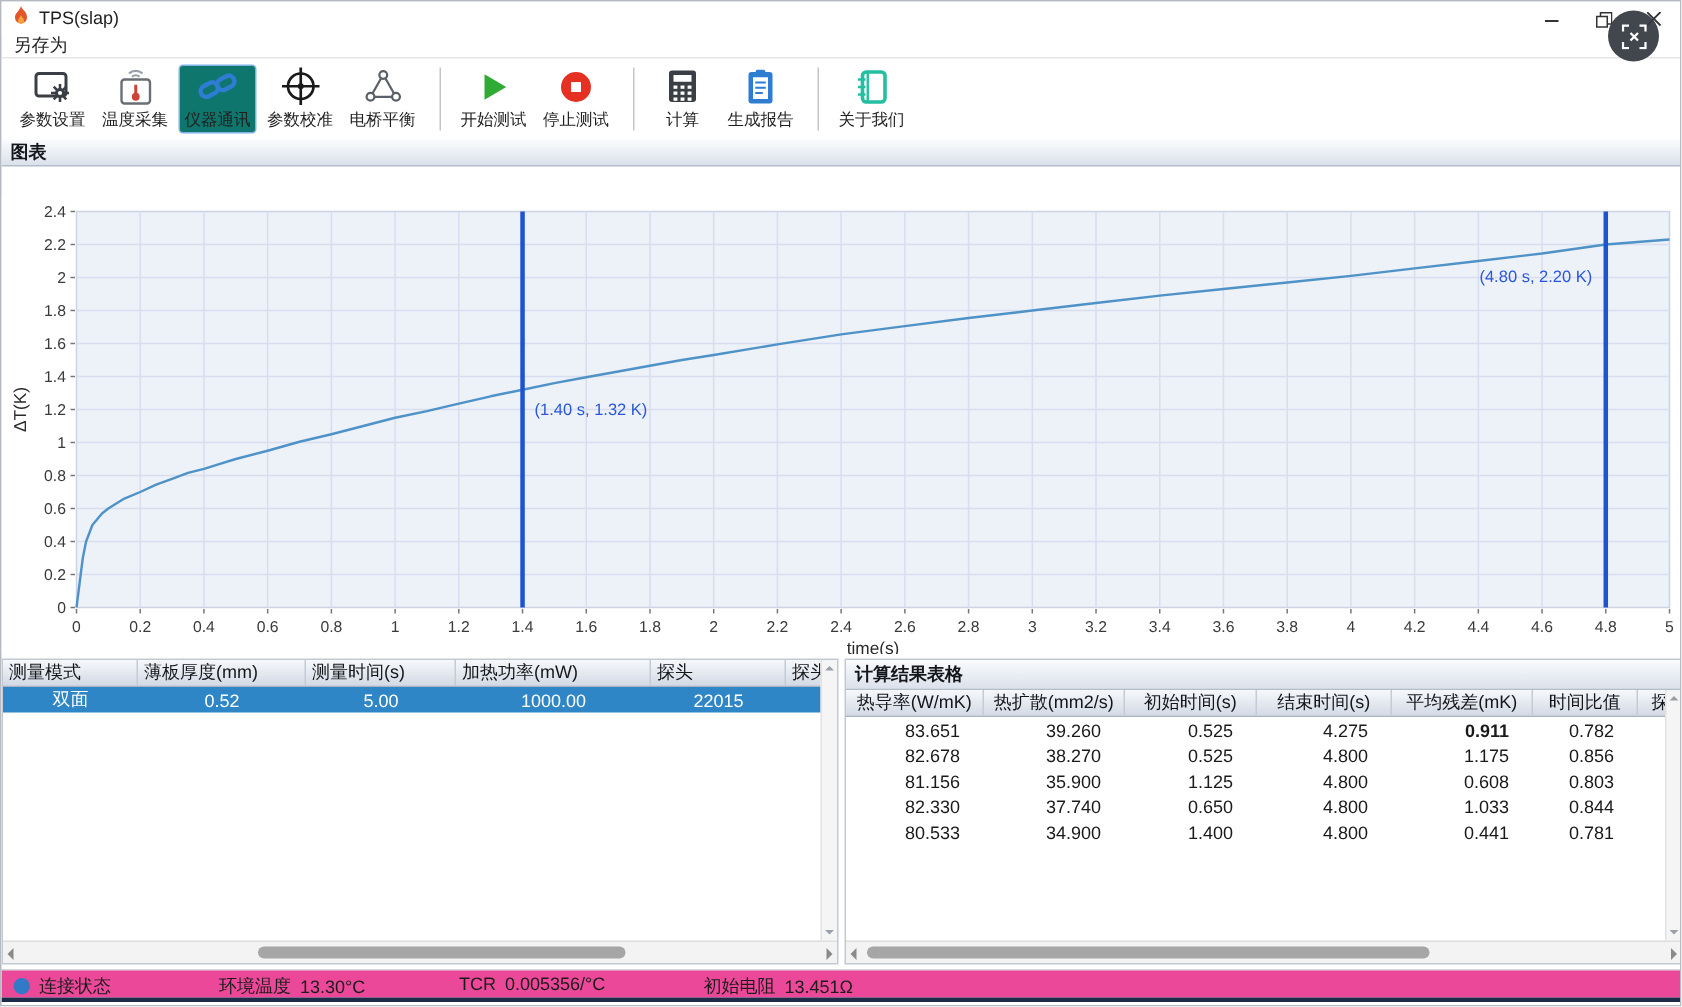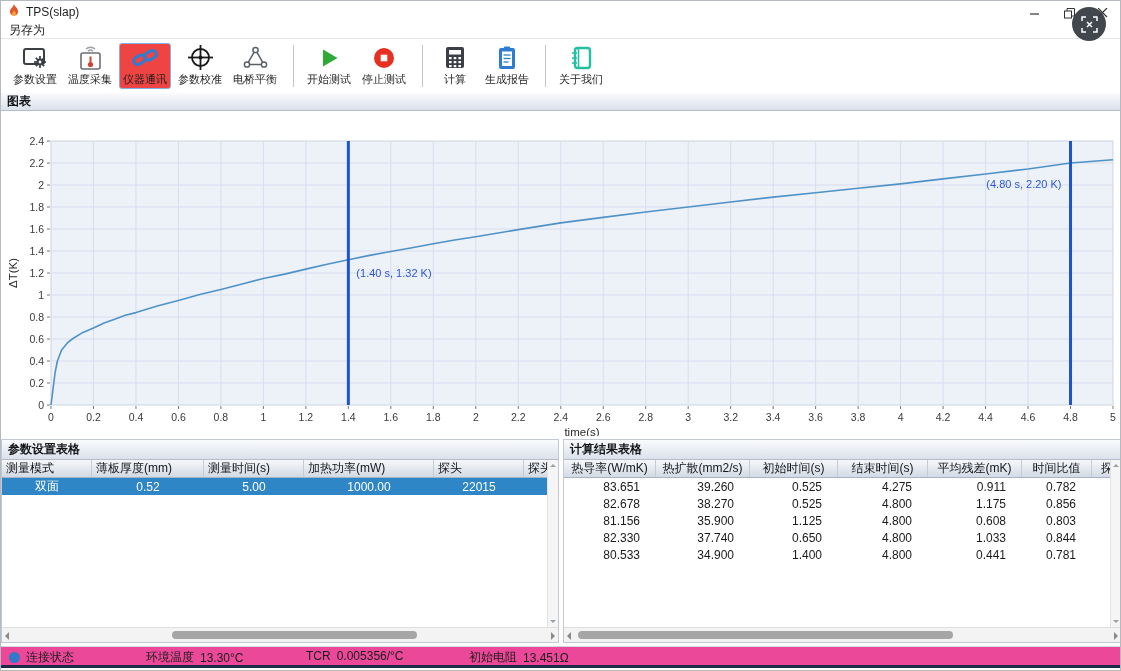--- a/index.html
+++ b/index.html
@@ -12,21 +12,21 @@
 .win-btn{width:34px;height:24px;display:flex;align-items:center;justify-content:center;cursor:default}
 
 .menubar{position:absolute;top:22px;left:0;right:0;height:16px;font-size:12px;color:#1f1f1f;padding-left:8px;border-bottom:1px solid #e6e6e6;display:flex;align-items:center}
 
 .capture-btn{position:absolute;top:6px;left:1071px;width:34px;height:34px;border-radius:50%;background:rgba(52,57,63,.93);z-index:60;display:flex;align-items:center;justify-content:center}
 
 .toolbar{position:absolute;top:39px;left:0;right:0;height:51px;background:#fff;display:flex;align-items:center;padding-left:8px}
 .tbtn{min-width:46px;height:46px;display:flex;flex-direction:column;align-items:center;justify-content:center;gap:1px;border:1px solid transparent;border-radius:3px;margin-right:3px;padding:1px 3px}
 .tbtn .ticon{height:27px;display:flex;align-items:center;justify-content:center}
 .tbtn .tlabel{font-size:11px;color:#1f1f1f;white-space:nowrap}
-.tbtn.active{background:#ef4444;border-color:#7fb2e5}
+.tbtn.active{background:#0f766e;border-color:#7fb2e5}
 .tsep{width:1px;height:42px;background:#c6c6c6;margin:0 9px}
 
 .sec-header{position:absolute;top:92px;left:0;right:0;height:18px;background:linear-gradient(#fafbfd,#dbe1eb);border-bottom:1px solid #b4bdcb;font-size:12px;font-weight:bold;color:#14161a;padding-left:6px;display:flex;align-items:center}
 .tabstrip{position:absolute;top:110px;left:0;right:0;height:20px;background:#eef0f4;display:flex;align-items:flex-end;padding-left:3px;border-bottom:1px solid #c8ced8}
 .tab{height:18px;padding:0 13px;font-size:11.5px;display:flex;align-items:center;background:#e1e5ec;border:1px solid #b9c1cd;border-bottom:none;margin-right:2px;color:#20242a;white-space:nowrap}
 .tab.active{background:#fff;font-weight:bold;height:20px}
 
 .chart-wrap{position:absolute;top:130px;left:0;width:1121px;height:305px;background:#fff}
 
 .panel{position:absolute;top:438px;height:204px;border:1px solid #c3c9d2;background:#fff;display:flex;flex-direction:column}
@@ -366,21 +366,20 @@
         <text x="581" y="305" text-anchor="middle" font-size="11.5" fill="#2a2a2a" font-family="&quot;Liberation Sans&quot;,sans-serif">time(s)</text>
         <polyline points="50.0,274.0 52.1,257.5 54.2,241.0 56.4,230.0 60.6,219.0 67.0,211.3 71.2,208.0 81.9,201.4 92.5,197.0 103.1,192.1 113.7,188.2 124.3,184.3 135.0,181.6 145.6,178.3 156.2,175.0 177.4,169.5 198.7,163.5 219.9,158.5 241.2,153.0 262.4,147.5 283.6,143.1 304.9,138.1 326.1,133.2 347.4,128.8 368.6,124.4 389.8,120.5 411.1,116.7 432.3,112.8 453.6,109.0 474.8,105.7 517.3,98.6 559.8,91.9 602.2,86.4 644.7,81.0 687.2,76.0 729.7,71.0 772.2,66.1 814.6,61.7 857.1,57.3 899.6,52.9 942.1,47.9 984.6,43.0 1027.0,38.0 1069.5,32.0 1112.0,28.7" fill="none" stroke="#4e92c8" stroke-width="1.6" stroke-linejoin="round"></polyline>
         <line x1="347.35999999999996" y1="10" x2="347.35999999999996" y2="274" stroke="#1e53cf" stroke-width="3"></line>
         <text x="355.35999999999996" y="145.79999999999998" text-anchor="start" font-size="11" fill="#2b57d8" font-family="&quot;Liberation Sans&quot;,sans-serif">(1.40 s, 1.32 K)</text>
         <line x1="1069.52" y1="10" x2="1069.52" y2="274" stroke="#1e53cf" stroke-width="3"></line>
         <text x="1060.52" y="56.99999999999997" text-anchor="end" font-size="11" fill="#2b57d8" font-family="&quot;Liberation Sans&quot;,sans-serif">(4.80 s, 2.20 K)</text>
       </svg>
   </div>
 
   <div class="panel pleft">
-    <div class="panel-header">参数设置表格</div>
     <div class="table-zone" id="params-table">
         <div class="thead">
           <div class="th" style="width: 90px;">测量模式</div>
           <div class="th" style="width: 112px;">薄板厚度(mm)</div>
           <div class="th" style="width: 100px;">测量时间(s)</div>
           <div class="th" style="width: 130px;">加热功率(mW)</div>
           <div class="th" style="width: 90px;">探头</div>
           <div class="th" style="width: 60px;">探头规</div>
         </div>
       <div class="trow selected">
@@ -413,21 +412,21 @@
           <div class="th center" style="width: 90px;">结束时间(s)</div>
           <div class="th center" style="width: 94px;">平均残差(mK)</div>
           <div class="th center" style="width: 70px;">时间比值</div>
           <div class="th center" style="width: 55px;">探测深</div>
         </div>
       <div class="trow">
           <div class="td right" style="width: 92px;">83.651</div>
           <div class="td right" style="width: 94px;">39.260</div>
           <div class="td right" style="width: 88px;">0.525</div>
           <div class="td right" style="width: 90px; text-align: center;">4.275</div>
-          <div class="td right" style="width: 94px;">0.911</div>
+          <div class="td right" style="width: 94px; font-weight: bold;">0.911</div>
           <div class="td right" style="width: 70px;">0.782</div>
           <div class="td right" style="width: 55px;">25</div>
         </div>
         <div class="trow">
           <div class="td right" style="width: 92px;">82.678</div>
           <div class="td right" style="width: 94px;">38.270</div>
           <div class="td right" style="width: 88px;">0.525</div>
           <div class="td right" style="width: 90px;">4.800</div>
           <div class="td right" style="width: 94px;">1.175</div>
           <div class="td right" style="width: 70px;">0.856</div>

